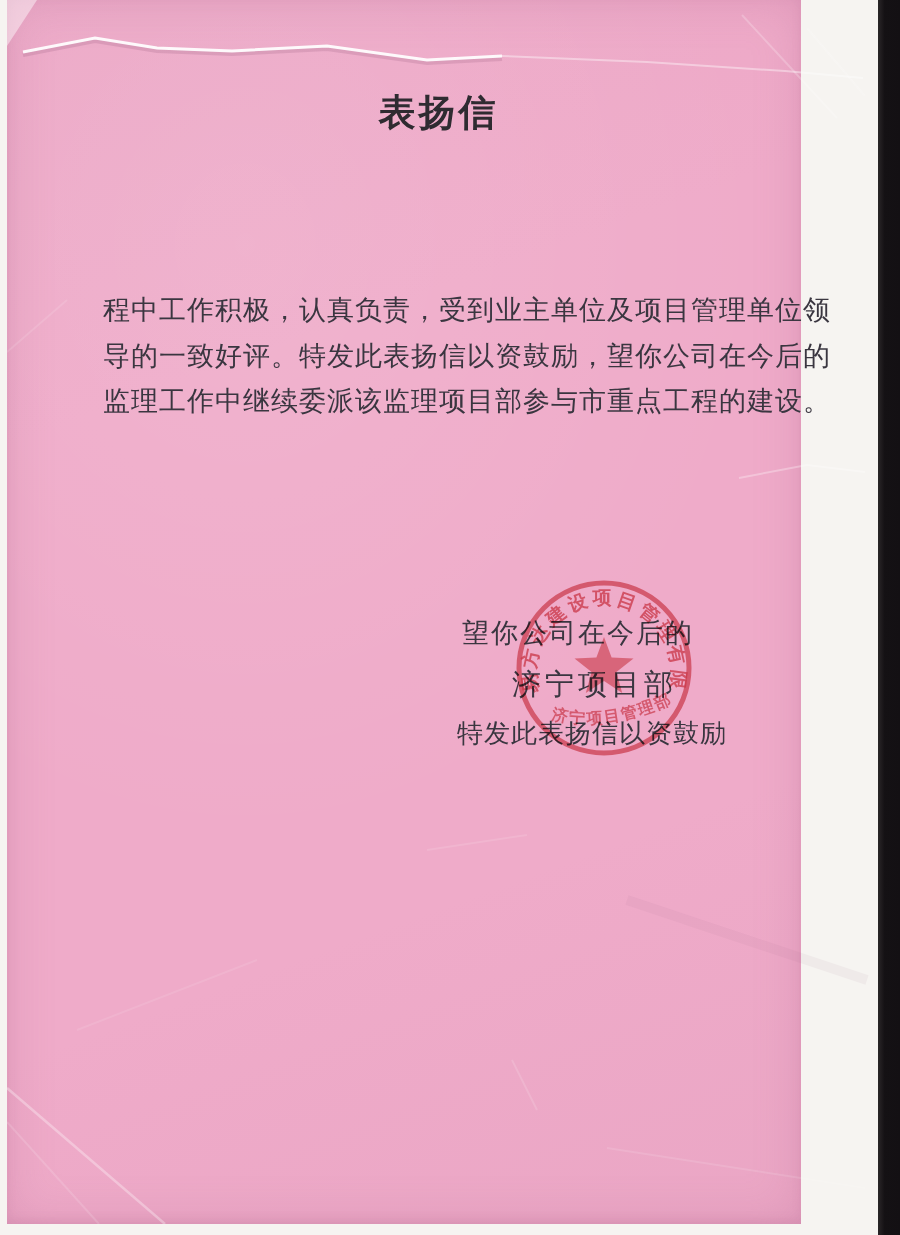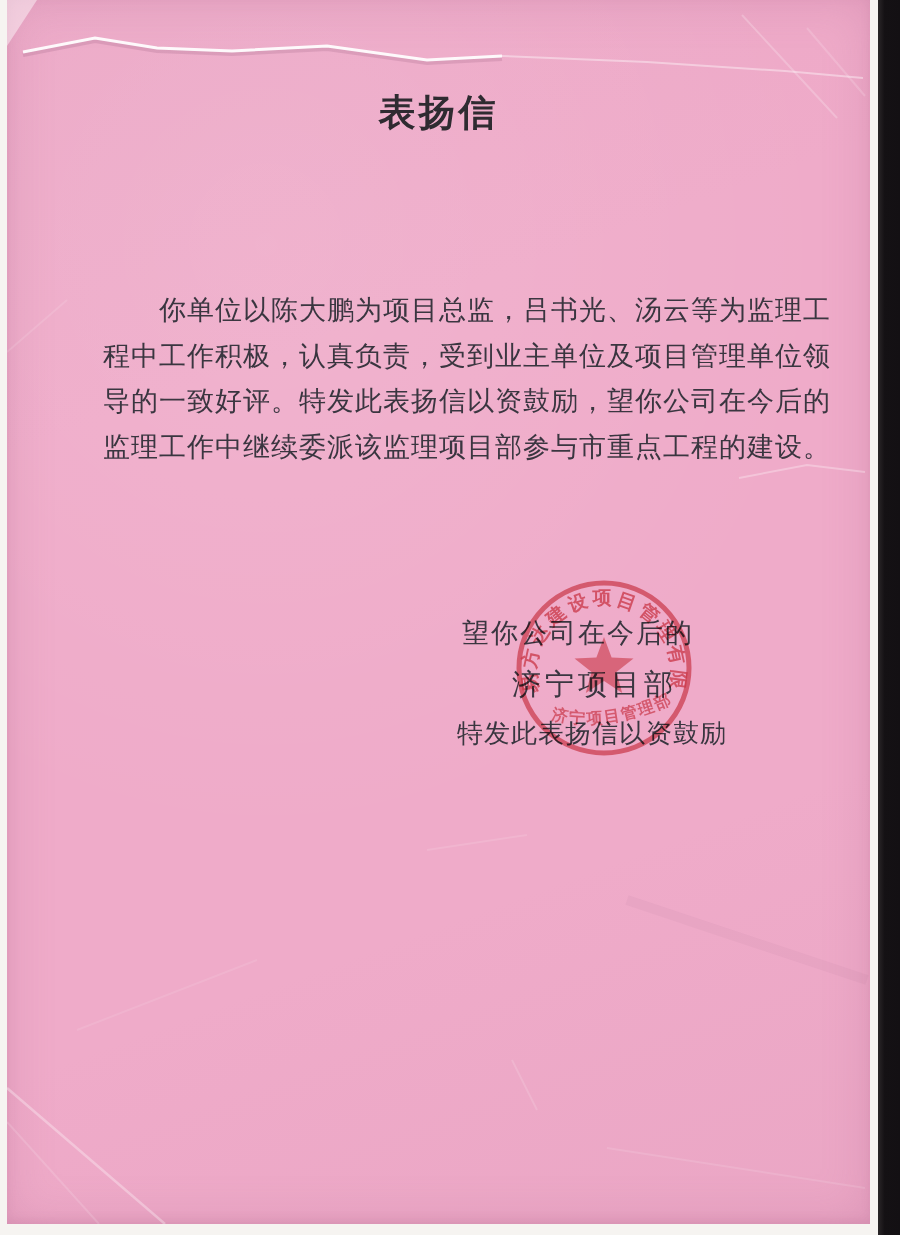--- a/index.html
+++ b/index.html
@@ -12,26 +12,27 @@
   }
   .scan-frame{
     position:absolute;left:0;top:0;width:900px;height:1235px;
     background:#f6f4f1;
   }
   .scanner-dark-edge{
     position:absolute;right:0;top:0;width:22px;height:1235px;
     background:linear-gradient(90deg,#2a2628 0%,#141114 30%,#131013 100%);
   }
   .paper{
-    position:absolute;left:7px;top:0;width:863px;height:1224px;
+    position:absolute;left:7px;top:0;width:754px;height:1224px;
     background:
       radial-gradient(120% 90% at 30% 20%, rgba(255,255,255,0.10), rgba(255,255,255,0) 55%),
       linear-gradient(160deg, rgba(210,140,175,0.12) 0%, rgba(255,255,255,0) 30%, rgba(255,255,255,0) 70%, rgba(205,135,170,0.14) 100%),
       #efabc9;
     box-shadow:inset 0 0 46px rgba(178,105,145,0.28), inset 0 -4px 10px rgba(170,100,140,0.18);
+    padding-left:40px;
   }
   .creases{
     position:absolute;left:0;top:0;width:863px;height:1224px;
     pointer-events:none;
   }
   .letter-title{
     position:absolute;left:0;top:88px;width:863px;margin:0;
     text-align:center;
     font-size:37px;font-weight:bold;color:#2f2b31;
     letter-spacing:3px;
@@ -74,21 +75,20 @@
 <div class="scan-frame">
 
   <div class="scanner-dark-edge"></div>
 
   <div class="paper">
 
     <h1 class="letter-title">表扬信</h1>
 
 
     <div class="body-block">
-      <div class="body-line indent">你单位以陈大鹏为项目总监，吕书光、汤云等为监理工</div>
       <div class="body-line">程中工作积极，认真负责，受到业主单位及项目管理单位领</div>
       <div class="body-line">导的一致好评。特发此表扬信以资鼓励，望你公司在今后的</div>
       <div class="body-line">监理工作中继续委派该监理项目部参与市重点工程的建设。</div>
     </div>
 
     <div class="sig-company">望你公司在今后的</div>
     <div class="sig-dept">济宁项目部</div>
     <div class="sig-date">特发此表扬信以资鼓励</div>
 
     <svg class="stamp" viewBox="0 0 214 214">

